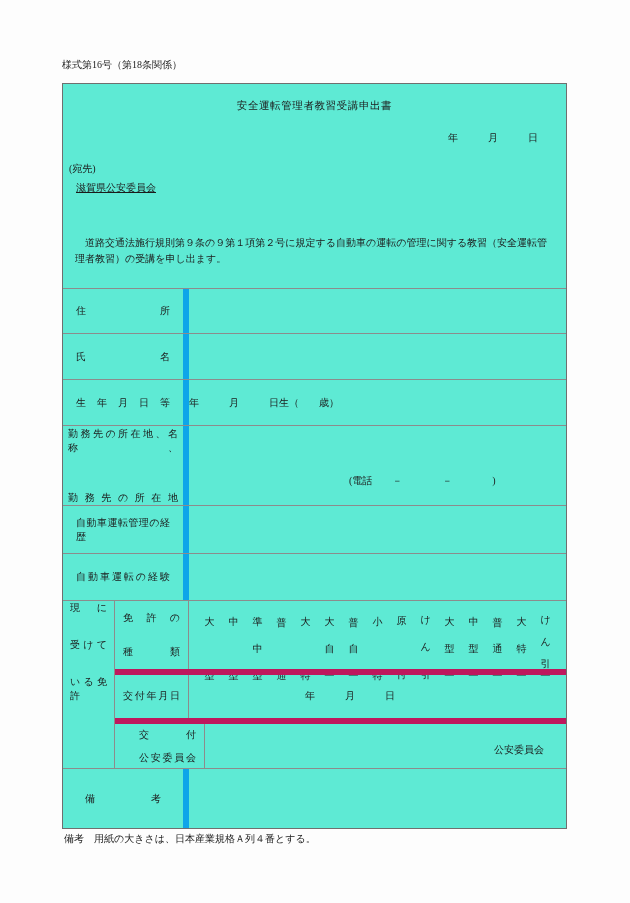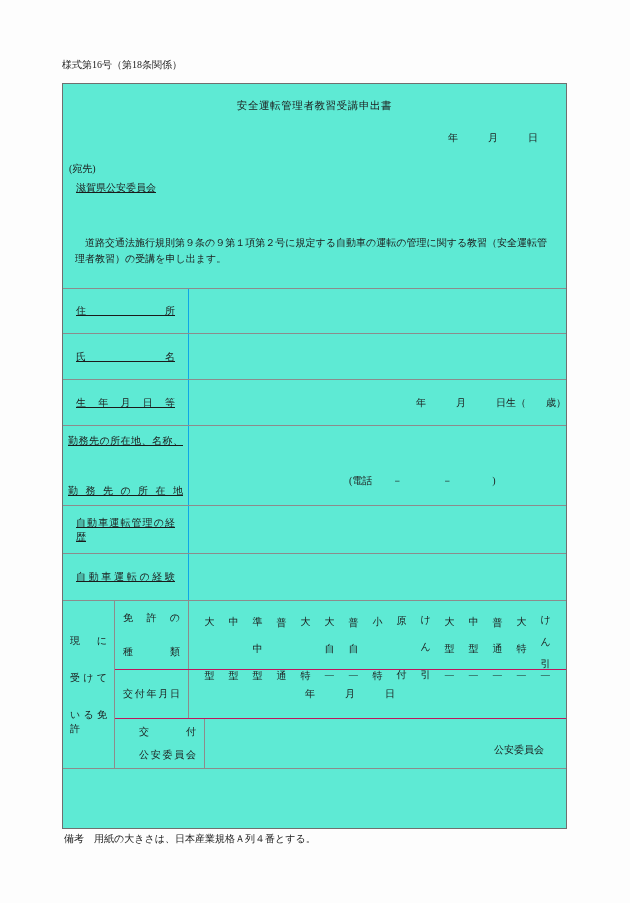--- a/index.html
+++ b/index.html
@@ -25,43 +25,43 @@
   .addr-label { margin-top:17px; padding-left:6px; }
   .addressee { margin-top:5px; padding-left:13px;text-decoration:underline; }
   .body-text { margin-top:40px; padding:0 12px; line-height:16px; }
 
   
   .row { display:flex; border-top:1px solid #8c8c8c; box-sizing:border-box; }
   .r45{height:45px} .r46{height:46px} .r80{height:80px}
   .r48{height:48px} .r47{height:47px} .r168{height:168px} .r60{height:60px}
 
   .lbl {
-    width:126px; box-sizing:border-box; border-right:1px solid #0ea5e9;
-    padding:0 13px; display:flex; flex-direction:column; justify-content:center;text-decoration:underline;
+    width:126px; box-sizing:border-box; border-right:6px solid #0ea5e9;
+    padding:0 13px; display:flex; flex-direction:column; justify-content:center;
   }
   .lbl.two { gap:36px; padding:0 5px; }
   .lbl.pad-wide { padding:0 22px; }
 
   .jl { text-align:justify; text-align-last:justify; text-justify:inter-character; }
 
   .val { flex:1; box-sizing:border-box; display:flex; flex-direction:column; justify-content:center; }
-  .val.center { text-align:right; }
+  .val.center { text-align:left; }
   .val.phone { justify-content:flex-end; }
   .phone-line { padding-left:160px; margin-bottom:17px; }
   .val.date-shift { text-align:center; padding-right:55px; }
   .val.right-low { justify-content:flex-end; text-align:right; padding-right:22px; padding-bottom:11px; }
 
   
   .outer-lbl {
     width:52px; box-sizing:border-box; border-right:1px solid #8c8c8c;
-    display:flex; flex-direction:column; justify-content:center; gap:23px; padding:0 7px;
+    display:flex; flex-direction:column; justify-content:flex-start; gap:23px; padding:0 7px;
   }
   .lic-right { flex:1; display:flex; flex-direction:column; }
   .lic-row { display:flex; box-sizing:border-box; }
-  .lic-row + .lic-row { border-top:1px solid #be185d;font-family:Liberation Mono, monospace; }
+  .lic-row + .lic-row { border-top:6px solid #be185d;font-family:Liberation Mono, monospace; }
   .lr68{height:68px} .lr50{height:50px}
   .inner-lbl {
     width:74px; box-sizing:border-box; border-right:1px solid #8c8c8c;
     display:flex; flex-direction:column; justify-content:center; padding:0 8px;
   }
   .inner-lbl.g20{ gap:20px; }
   .inner-lbl.g8{ gap:9px;margin-left:16px; }
   .lic-types { flex:1; display:flex; justify-content:space-between; align-items:center; padding:0 15px; }
   .lic-item {
     writing-mode:vertical-rl; text-orientation:upright; height:54px;
@@ -176,20 +176,23 @@
             <div class="jl">交付</div>
             <div class="jl">公安委員会</div>
           </div>
           <div class="val right-low">公安委員会</div>
         </div>
 
       </div>
     </div>
 
     <div class="row r60">
+      <div class="lbl pad-wide">
+        <div class="jl">備考</div>
+      </div>
       <div class="val"></div>
     </div>
 
   </div>
 
   <div class="footer-note">備考　用紙の大きさは、日本産業規格Ａ列４番とする。</div>
 
 </div>
 
 </body></html>

